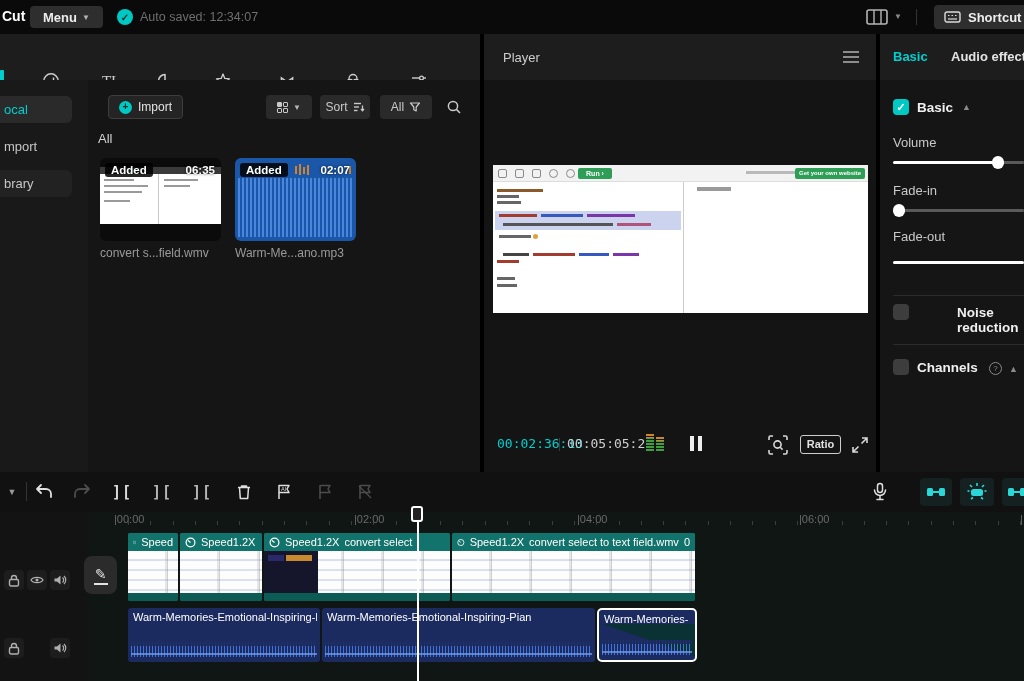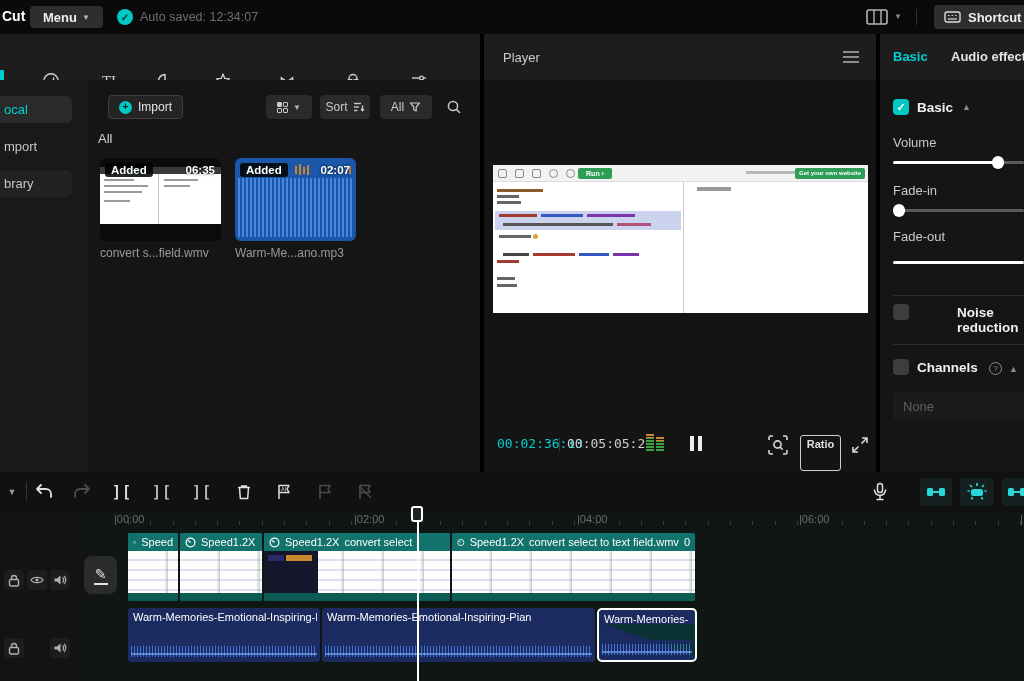--- a/index.html
+++ b/index.html
@@ -95,21 +95,21 @@
   .tc-cur { left:497px; top:436px; color:#00cfcf; font-size:13px; font-family:"DejaVu Sans Mono", monospace; }
   .tc-sep { left:559px; top:438px; width:1px; height:13px; background:#3a3a3a; }
   .tc-tot { left:567px; top:436px; color:#cfcfcf; font-size:13px; font-family:"DejaVu Sans Mono", monospace; }
   .meter { left:646px; top:434px; display:flex; gap:2px; align-items:flex-end; height:18px; }
   .meter i { display:block; width:8px;
      background:repeating-linear-gradient(180deg, rgba(0,0,0,0) 0 2px, #141414 2px 3px),
                 linear-gradient(180deg,#c8862f 0 4px,#3f9f3f 4px 100%); }
   .meter i:first-child { height:18px; } .meter i:last-child { height:15px; }
   .pause { left:690px; top:436px; display:flex; gap:4px; }
   .pause i { display:block; width:4px; height:15px; background:#eee; }
-  .ratio-btn { left:800px; top:435px; width:41px; height:36px; border:1.5px solid #cfcfcf; border-radius:3px; color:#e0e0e0;
+  .ratio-btn { left:800px; top:435px; width:41px; height:19px; border:1.5px solid #cfcfcf; border-radius:3px; color:#e0e0e0;
                font-size:11px; font-weight:700; text-align:center; line-height:17px; }
 
   
   #insp { left:880px; top:34px; width:144px; height:438px; background:#151515; }
   #insptabs { left:880px; top:34px; width:144px; height:46px; background:#1d1d1d; overflow:hidden; }
   .itab-basic { left:13px; top:15px; color:#00cfcf; font-size:13px; font-weight:700; }
   .itab-audio { left:71px; top:15px; color:#e3e3e3; font-size:13px; font-weight:700; white-space:nowrap; }
   .chk { position:absolute; width:16px; height:16px; border-radius:4px; }
   .chk-on { background:#00c8c3; color:#fff; font-size:11px; font-weight:700; text-align:center; line-height:16px; }
   .chk-off { background:#3d3d3d; }
@@ -433,21 +433,20 @@
 
   <div class="divline" style="top:295px;"></div>
   <div class="abs chk chk-off" style="left:893px; top:304px;"></div>
   <div class="sec-label" style="left:917px; top:305px;margin-left:40px;">Noise reduction</div>
 
   <div class="divline" style="top:344px;"></div>
   <div class="abs chk chk-off" style="left:893px; top:359px;"></div>
   <div class="sec-label" style="left:917px; top:360px;">Channels</div>
   <div class="info-circ" style="left:989px; top:362px;">?</div>
   <div class="collapse-car" style="left:1009px; top:364px;">▲</div>
-  <div class="abs none-field">None</div>
 
   <div id="tltoolbar" class="abs"></div>
   <div class="tl-ic" style="left:0px;">
       <span style="color:#999;font-size:9px;">▼</span>
     </div>
   <div class="abs" style="left:26px; top:482px; width:1px; height:19px; background:#333;"></div>
   <div class="tl-ic" style="left:32px;">
     <svg width="20" height="18" viewBox="0 0 20 18">
         <path d="M7 2 L3 6 L7 10 M3 6 H12 A5 5 0 0 1 17 11 V14" fill="none" stroke="#e0e0e0" stroke-width="1.8" stroke-linecap="round" stroke-linejoin="round"></path>
       </svg>

